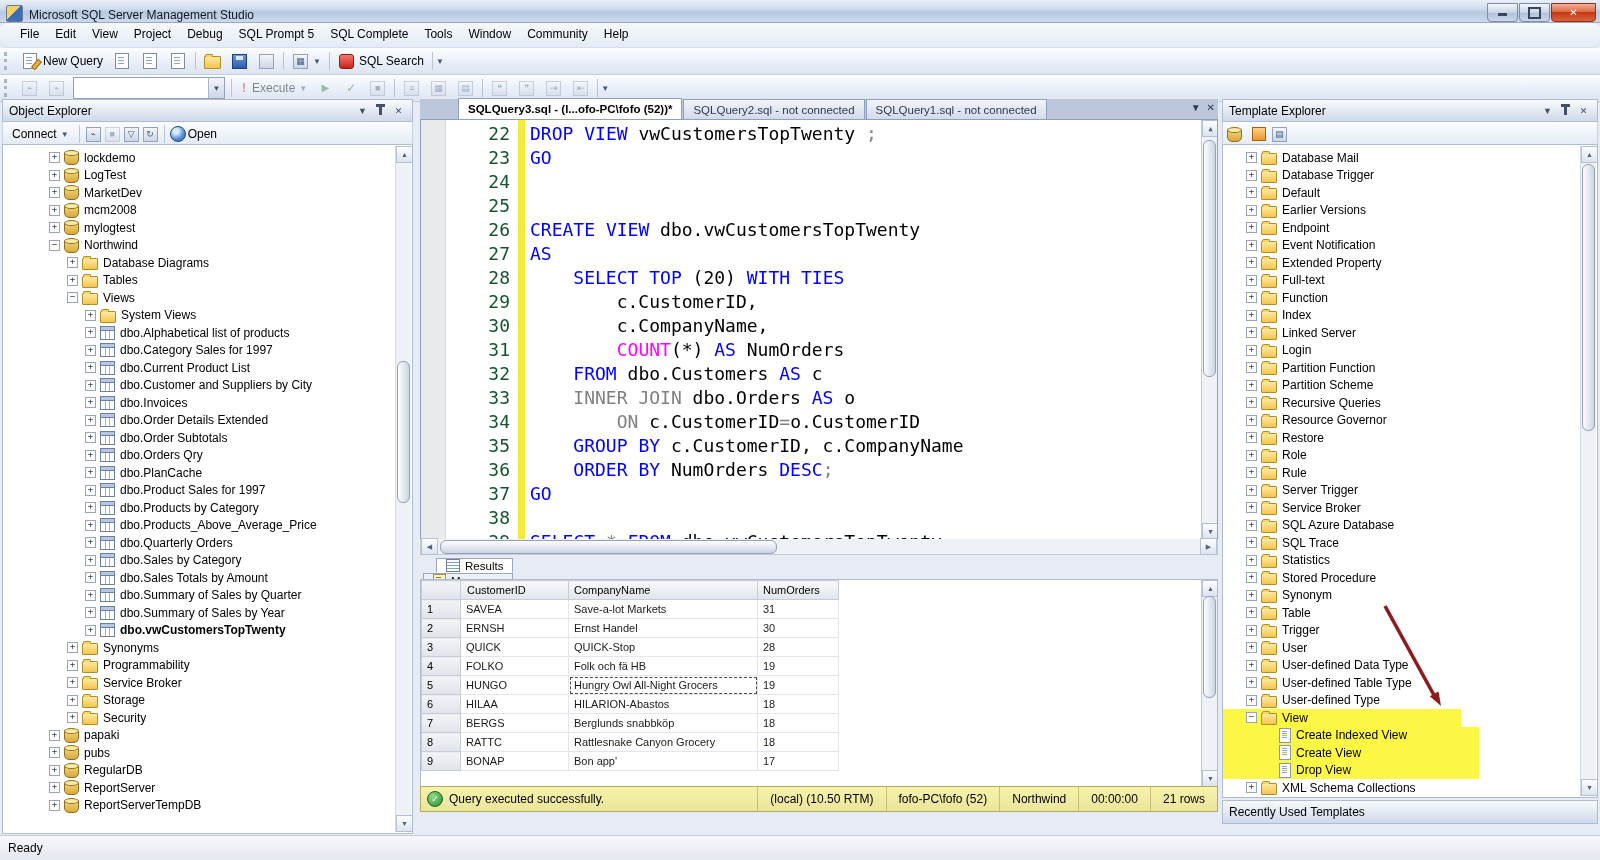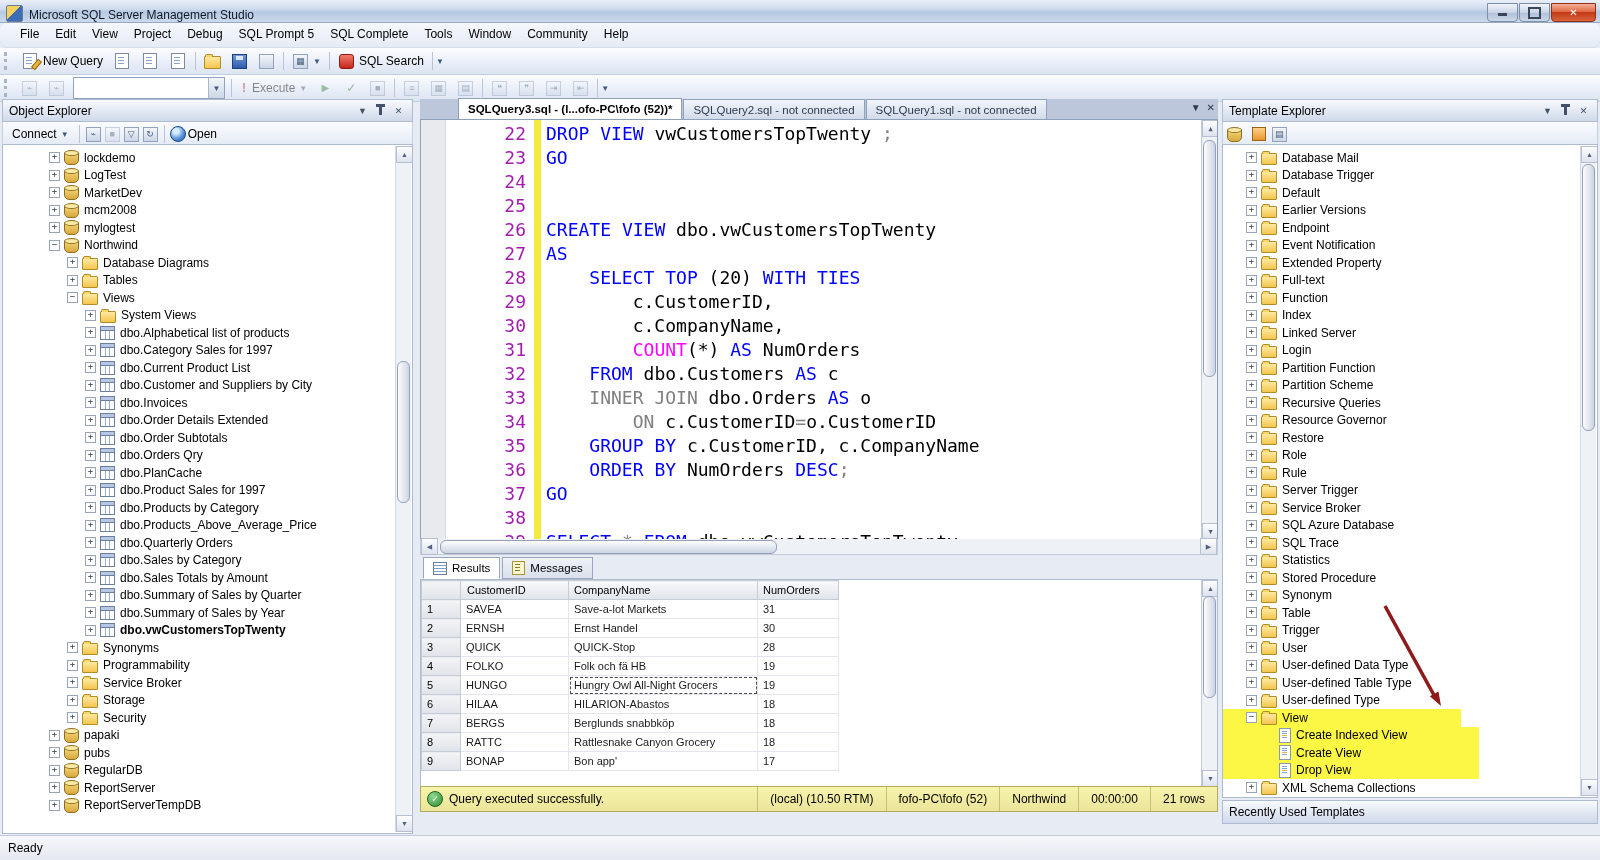--- a/index.html
+++ b/index.html
@@ -87,30 +87,30 @@
 
   
   .editor-area{position:absolute;left:420px;width:798px;top:0;height:711px;}
   .tabstrip{position:absolute;top:0;left:0;right:0;height:20px;background:#bcc7db;display:flex;align-items:flex-end;padding-left:2px;}
   .etab{height:19px;padding:0 9px;display:flex;align-items:center;background:linear-gradient(#f2f5fa,#d2dbea);border:1px solid #8fa0bb;border-bottom:none;margin-right:1px;color:#2c3a50;font-size:11.5px;white-space:nowrap;}
   .etab.active{background:#fff;font-weight:bold;height:20px;color:#000;}
   .tab-btns{position:absolute;right:3px;top:3px;display:flex;gap:6px;align-items:center;color:#2c3a50;font-size:10px;}
   .code-area{position:absolute;top:20px;left:0;right:0;height:420px;background:#fff;border:1px solid #8fa0bb;display:flex;overflow:hidden;
     font-family:"DejaVu Sans Mono","Liberation Mono",monospace;}
   .margin-col{width:24px;background:#e9eaee;border-right:1px solid #d7d9de;flex:none;}
-  .linenums{width:64px;flex:none;text-align:right;padding:2px 8px 0 16px;color:#a21caf;font-size:18px;line-height:24px;}
+  .linenums{width:64px;flex:none;text-align:right;padding:2px 8px 0 0;color:#14532d;font-size:18px;line-height:24px;}
   .changebar{width:7px;background:#f4ea3d;flex:none;}
   .codelines{flex:1;padding:2px 0 0 5px;font-size:18px;line-height:24px;white-space:pre;overflow:hidden;}
   .tok-k{color:#0000ff;} .tok-p{color:#000;} .tok-o{color:#808080;} .tok-f{color:#ff00ff;}
   .code-vscroll{position:absolute;right:0;top:0;bottom:0;width:15px;background:#eef1f6;border-left:1px solid #c5cbd8;}
   .ed-hscroll{position:absolute;top:440px;left:0;right:0;}
   .hsplit{position:absolute;top:455px;left:0;right:0;height:4px;}
 
   
-  .rtabs{position:absolute;top:459px;left:0;height:21px;display:flex;align-items:flex-end;padding-left:3px;}
+  .rtabs{position:absolute;top:459px;left:0;height:21px;display:flex;align-items:flex-end;padding-left:3px;flex-direction:column;}
   .rtab{height:20px;display:flex;align-items:center;gap:5px;padding:0 9px;border:1px solid #9aa7bd;background:linear-gradient(#eff2f8,#d9e0ec);margin-right:2px;font-size:11.5px;}
   .rtab.active{background:#fff;border-bottom-color:#fff;}
   .ric-grid{width:12px;height:11px;background:#fff;border:1px solid #6b7f9e;position:relative;}
   .ric-grid::before{content:"";position:absolute;left:0;right:0;top:2px;height:1px;background:#7fa0c8;box-shadow:0 3px 0 #7fa0c8,0 6px 0 #7fa0c8;}
   .ric-msg{width:11px;height:12px;background:#fff8cf;border:1px solid #ab9337;position:relative;}
   .ric-msg::before{content:"";position:absolute;left:2px;top:2px;width:5px;height:1px;background:#8b7a2e;box-shadow:0 3px 0 #8b7a2e,0 6px 0 #8b7a2e;}
   .grid-wrap{position:absolute;top:480px;left:0;right:0;height:207px;background:#fff;border:1px solid #aebbd1;overflow:hidden;}
   table.resgrid{border-collapse:collapse;font-size:11px;table-layout:fixed;}
   .resgrid th,.resgrid td{height:18px;padding:0 5px;overflow:hidden;white-space:nowrap;text-align:left;font-weight:normal;}
   .resgrid thead th{background:linear-gradient(#f8f9fb,#e0e4ea);border:1px solid #c6ccd6;}

